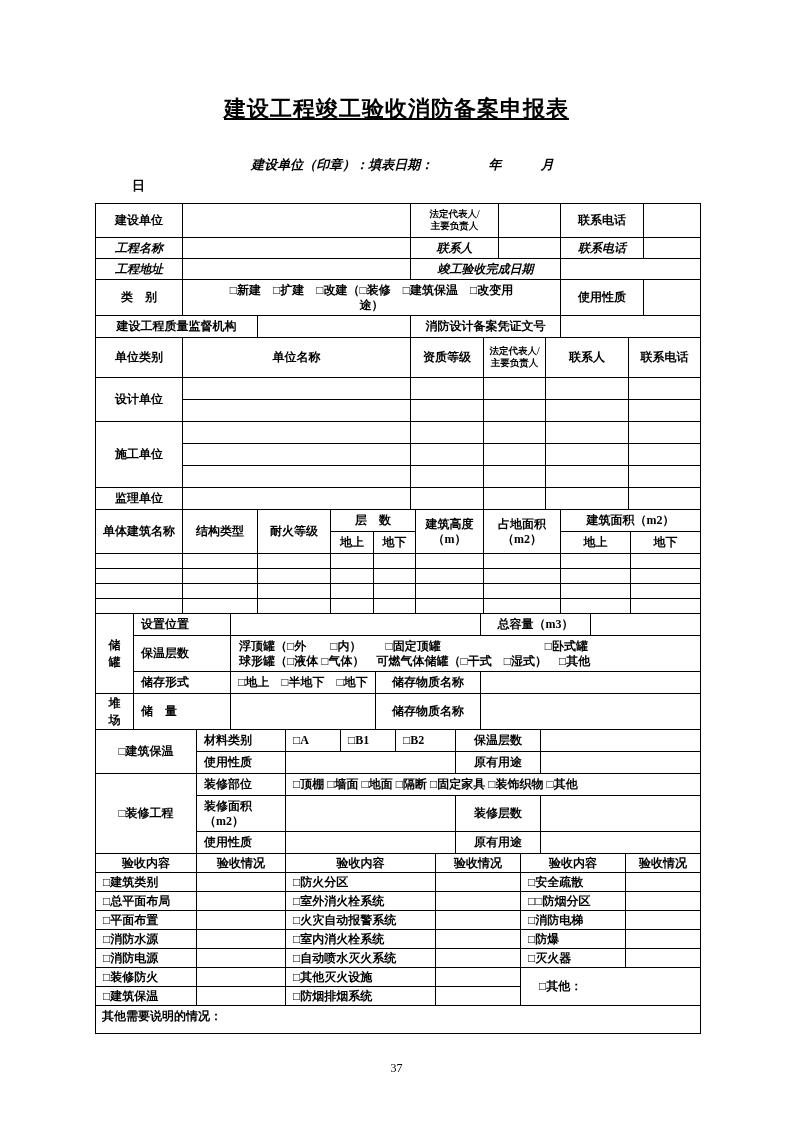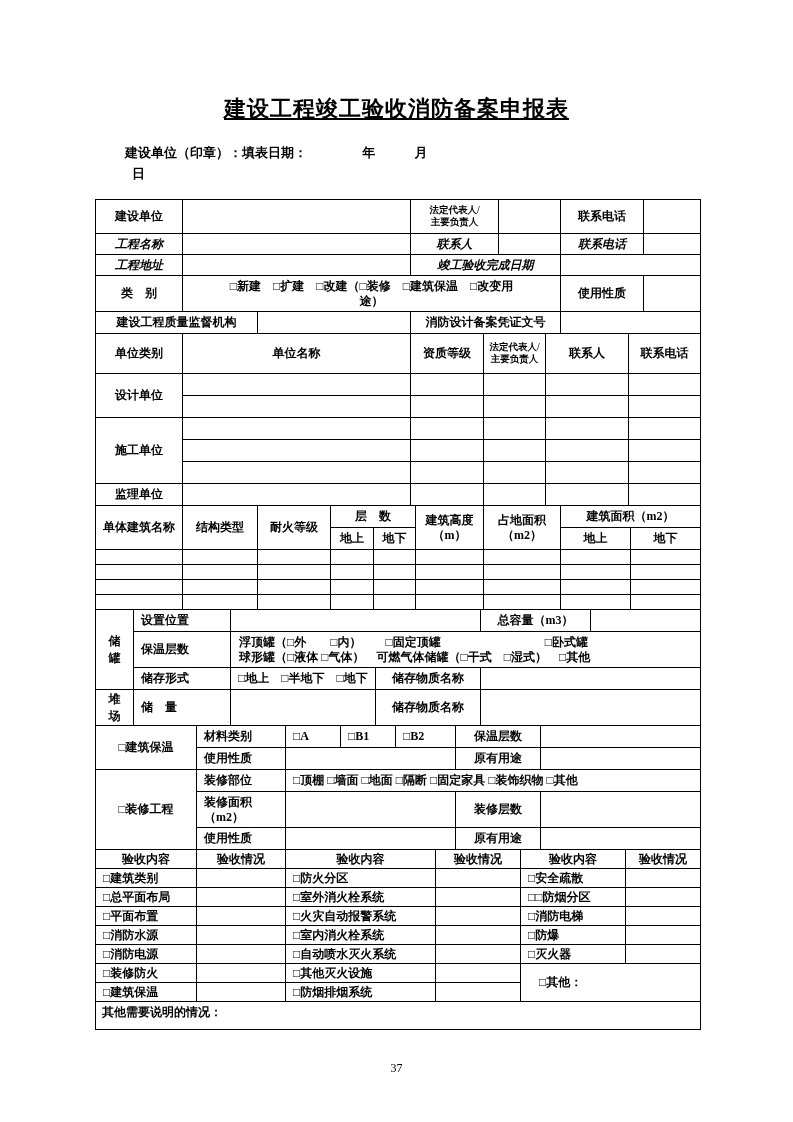--- a/index.html
+++ b/index.html
@@ -8,30 +8,30 @@
     width:793px; height:1122px;
     font-family:"Liberation Serif","DejaVu Serif",serif;
     color:#000;
   }
   .page { position:relative; width:793px; height:1122px; background:#fff; overflow:hidden; }
   .title {
     padding-top:94px; text-align:center;
     font-size:22px; font-weight:bold; letter-spacing:1px;text-decoration:underline;
   }
   .header-line {
-    width:555px; margin:20px 0 0 125px;
-    display:flex; justify-content:flex-start; align-items:flex-end;
-    font-size:13px; font-weight:bold;
+    width:555px; margin:32px 0 0 125px;
+    display:flex; justify-content:center; align-items:flex-end;
+    font-size:13px; font-weight:bold;font-style:italic;
   }
   .date-group .gap1 { margin-left:52px; }
   .date-group .gap2 { margin-left:36px; }
   .header-line2 { margin:3px 0 6px 132px; font-size:13px; font-weight:bold; }
   .form { width:605px; margin-left:95px; }
   table { border-collapse:collapse; table-layout:fixed; width:605px; margin-top:-1px; }
-  table.first { margin-top:16px; }
+  table.first { margin-top:8px; }
   td {
     border:1px solid #000;
     font-size:12px; font-weight:bold;
     text-align:center; vertical-align:middle;
     padding:1px 2px; line-height:1.25; overflow:hidden;
   }
   .small { font-size:9.5px; line-height:1.2; }
   .pre { white-space:pre-line; }
   .left { text-align:left; padding-left:7px; }
   .top { vertical-align:top; text-align:left; padding:3px 6px; }

